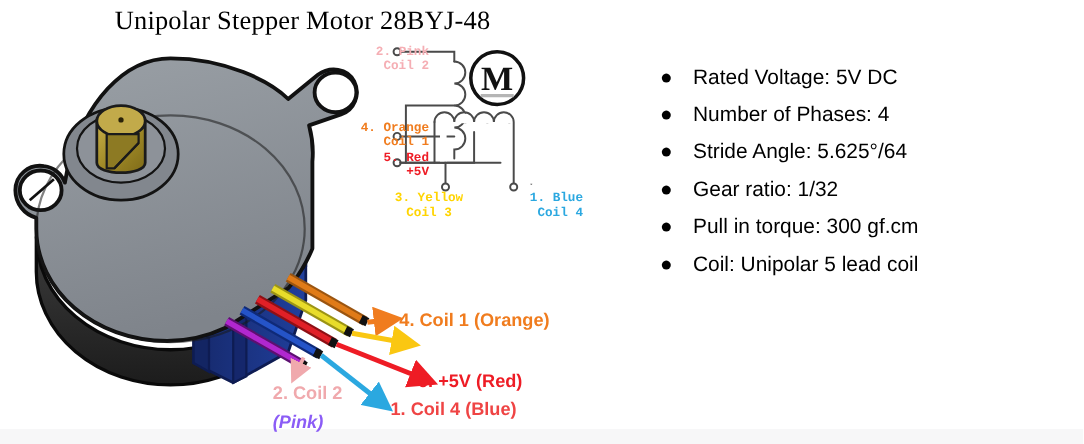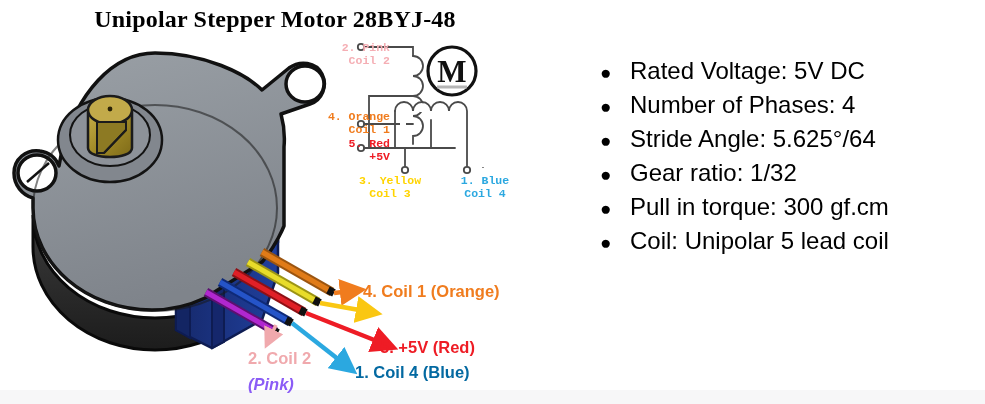--- a/index.html
+++ b/index.html
@@ -23,21 +23,21 @@
     height: 14px;
     background: #f7f7f8;
   }
   #title {
     position: absolute;
     left: 0;
     top: 6px;
     width: 550px;
     text-align: center;
     font-family: "Liberation Serif", serif;
-    font-weight: bold;
+    font-weight: normal;
     font-size: 24px;
     color: #000000;
     letter-spacing: 0.2px;
   }
   
   #schematic {
     position: absolute;
     left: 285px;
     top: 36px;
     width: 265px;
@@ -50,58 +50,58 @@
     font-size: 11.5px;
     line-height: 13px;
     white-space: nowrap;
   }
   .sch-label.r { text-align: right; }
   .sch-label.c { text-align: center; }
   #lbl-pink   { left: -5px;  top: 5px;   width: 110px; color: #f5aeb4; }
   #lbl-orange { left: -15px; top: 74px;  width: 120px; color: #f07c1e; }
   #lbl-red    { left: -15px; top: 101px; width: 120px; color: #ee1c25; }
   #lbl-yellow { left: 60px;  top: 138px; width: 90px;  color: #ffd400; }
-  #lbl-blue   { left: 155px; top: 138px; width: 90px;  color: #2ba8e0; }
+  #lbl-blue   { left: 155px; top: 138px; width: 90px;  color: #2ba8e0; text-align: right; }
   
   #specs {
     position: absolute;
     left: 600px;
     top: 54px;
     width: 385px;
   }
   .spec-row {
     display: flex;
     align-items: baseline;
     height: 34px;
   }
   .spec-bullet {
     width: 30px;
     flex: 0 0 30px;
     color: #000;
     font-size: 19px;
     line-height: 34px;
   }
   .spec-text {
-    font-size: 24px;
+    font-size: 19px;
     color: #000000;
     line-height: 34px;
     white-space: nowrap;
   }
   
   .callout {
     position: absolute;
     font-family: "Liberation Sans", sans-serif;
     font-weight: bold;
     font-size: 16.5px;
     white-space: nowrap;
   }
   #co-orange { left: 363px; top: 282px; color: #f07c1e; }
   #co-yellow { left: 379px; top: 306px; color: #fac712; }
   #co-red    { left: 380px; top: 338px; color: #ee1c25; font-weight: bold; text-align: center; }
-  #co-blue   { left: 355px; top: 363px; color: #0369a1; }
+  #co-blue   { left: 355px; top: 363px; color: #ef4444; }
   #co-pink1  { left: 248px; top: 349px; color: #f0a9ad; }
   #co-pink2  { left: 248px; top: 375px; color: #8b5cf6; font-style: italic; }
   svg { display: block; }
   #motor-art { position: absolute; left: 0; top: 30px; }
   #arrows-art { position: absolute; left: 0; top: 0; }
 </style>
 </head>
 <body>
 
 <div id="page">

